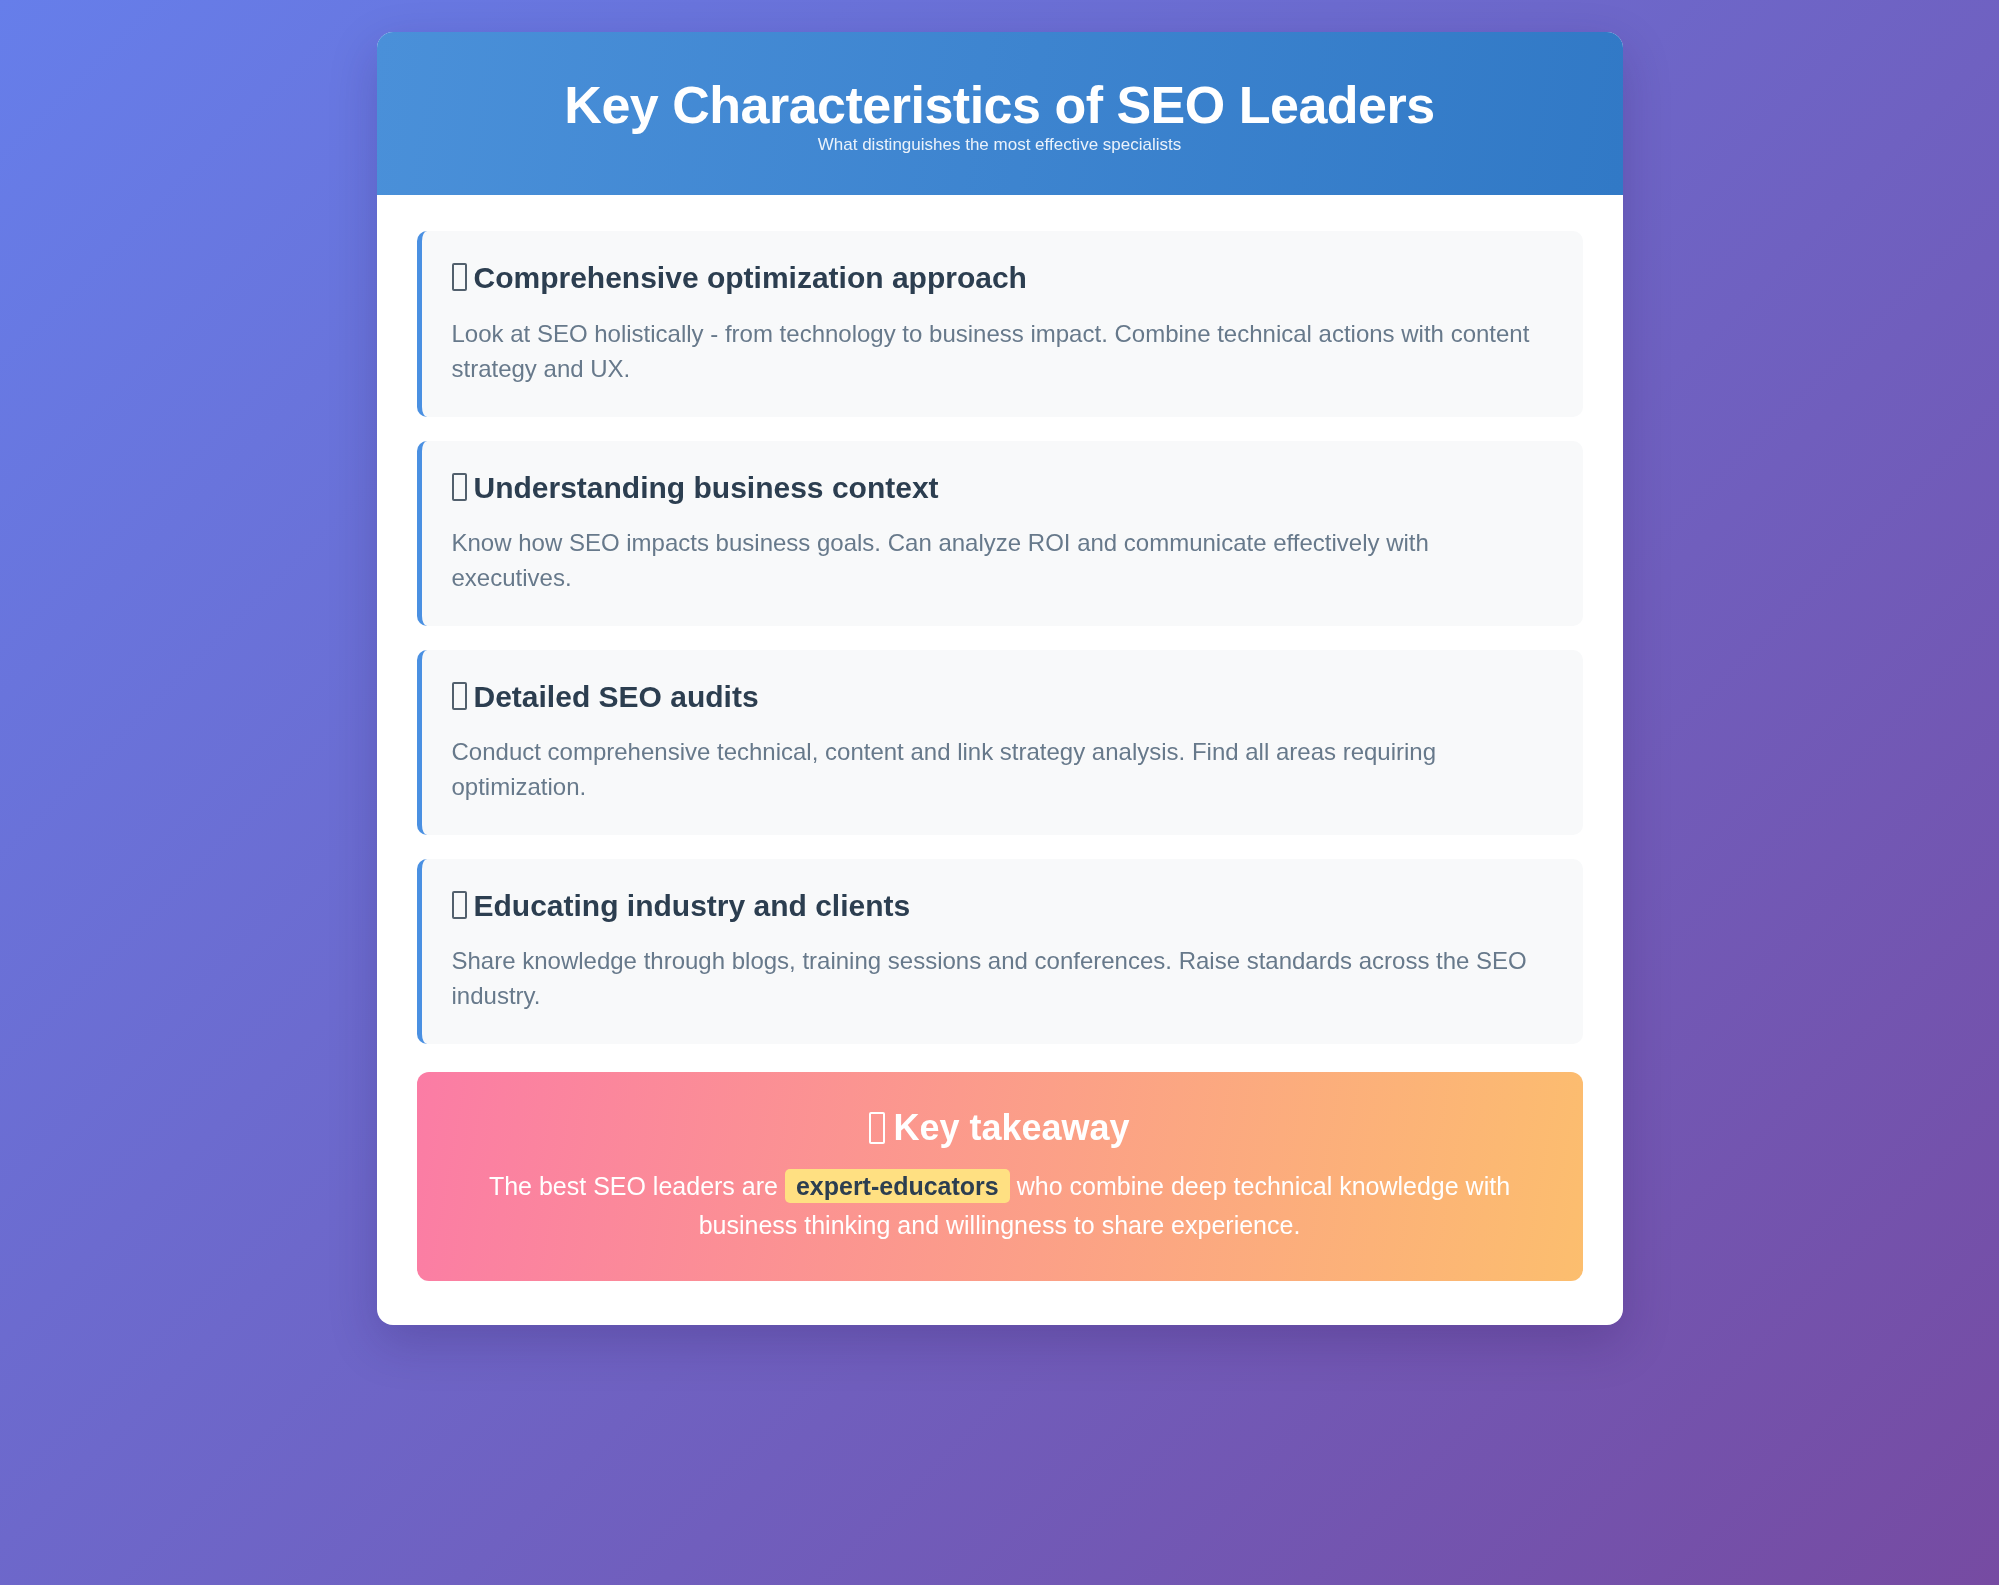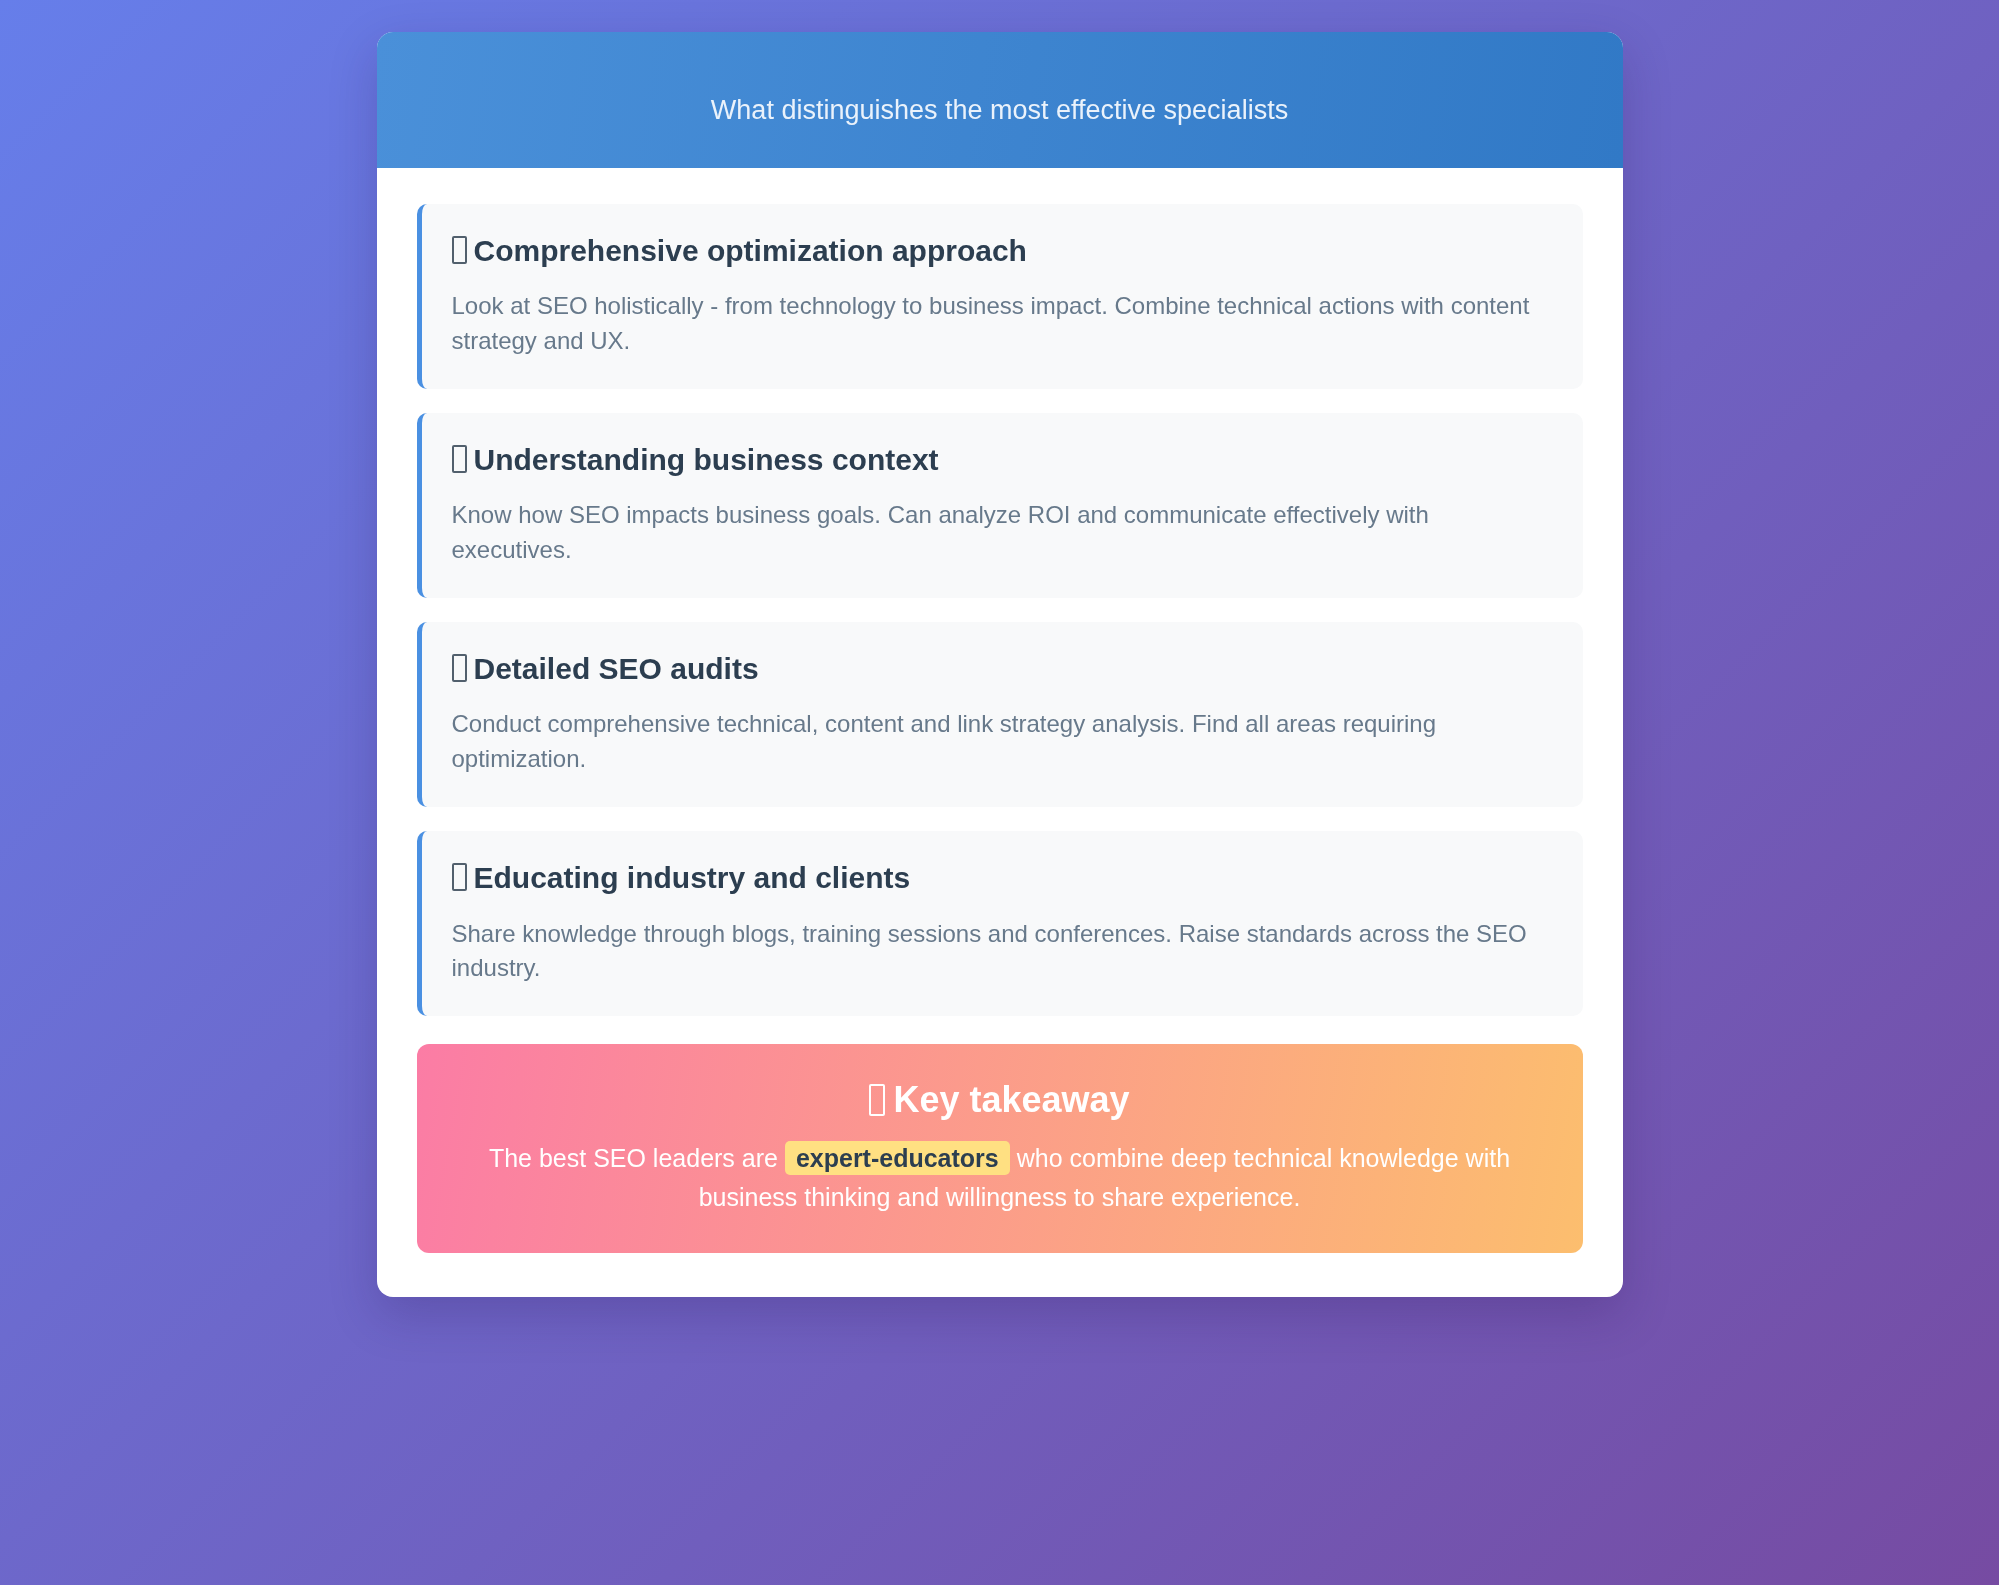--- a/index.html
+++ b/index.html
@@ -39,23 +39,22 @@
   .header-title {
     color: #ffffff;
     font-size: 52px;
     font-weight: bold;
     line-height: 1.12;
     letter-spacing: -0.5px;
   }
 
   .header-subtitle {
     color: #eaf2fb;
-    font-size: 27px;
+    font-size: 17px;
     font-weight: normal;
-    margin-top: 18px;
     line-height: 1.25;
   }
 
   
   .body {
     padding: 36px 40px 44px;
     display: flex;
     flex-direction: column;
     gap: 24px;
   }
@@ -136,20 +135,21 @@
     padding: 3px 11px;
     border-radius: 5px;
   }
 </style>
 </head>
 <body>
 
 <div class="page-card">
 
   <div class="header">
+    <h1 class="header-title">Key Characteristics of SEO Leaders</h1>
     <div class="header-subtitle">What distinguishes the most effective specialists</div>
   </div>
 
   <div class="body">
 
     <div class="feature-card">
       <div class="feature-title">
         <span class="tofu"></span>
         <span>Comprehensive optimization approach</span>
       </div>

